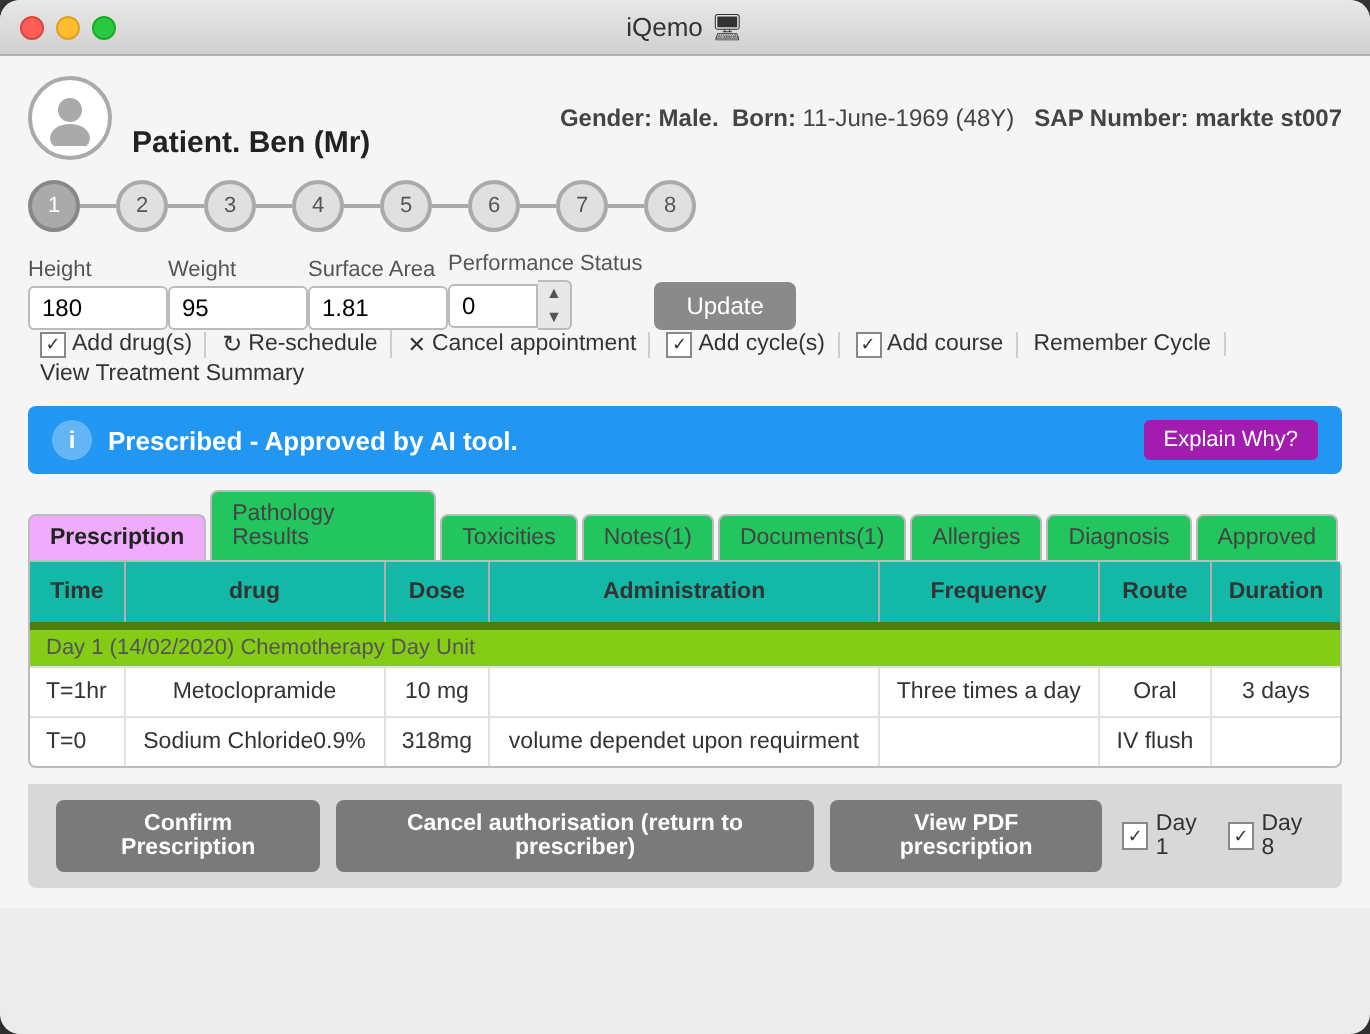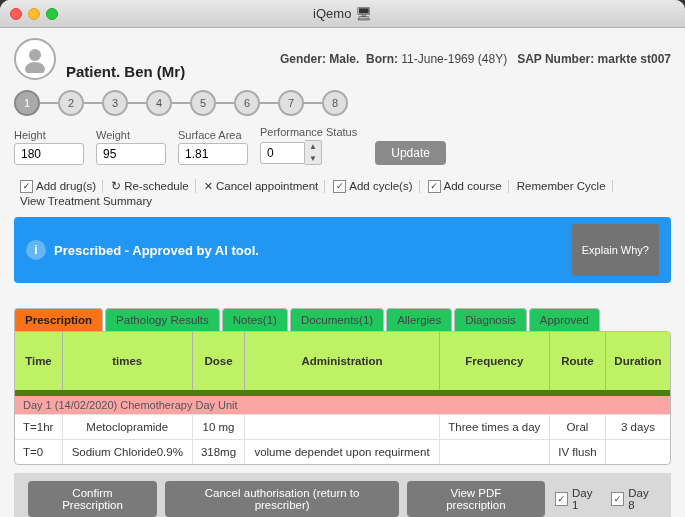--- a/index.html
+++ b/index.html
@@ -129,23 +129,22 @@
       height: 2px;
       background: #aaa;
     }
     .frequency {
       font-size: 13px;
       color: #444;
     }
     .frequency span { font-weight: 700; }
     .fields-row {
       display: flex;
-      gap: 12px;
       align-items: flex-end;
-      margin-bottom: 14px;
+      margin-bottom: 0;
     }
     .field-group {
       display: flex;
       flex-direction: column;
       gap: 2px;
     }
     .field-label {
       font-size: 11px;
       color: #555;
     }
@@ -246,25 +245,25 @@
       height: 20px;
       border-radius: 50%;
       background: rgba(255,255,255,0.3);
       display: flex;
       align-items: center;
       justify-content: center;
       font-size: 12px;
       font-weight: 700;
     }
     .explain-btn {
-      background: #737373;
+      background: #a21caf;
       color: #fff;
       border: none;
       border-radius: 3px;
-      padding: 20px 10px;
+      padding: 4px 10px;
       font-size: 11px;
       cursor: pointer;
     }
     .tabs-row {
       display: flex;
       align-items: flex-end;
       gap: 0;
       margin-bottom: 0;
       border-bottom: none;
     }
@@ -274,51 +273,50 @@
       background: #22c55e;
       border: 1px solid #bbb;
       border-bottom: none;
       cursor: pointer;
       color: #444;
       border-radius: 4px 4px 0 0;
       margin-right: 2px;
       position: relative;
     }
     .tab.active {
-      background: #f97316;
+      background: #f0abfc;
       color: #222;
       font-weight: 600;
       z-index: 2;
-      margin-top: 17px;
     }
     .table-container {
       border: 1px solid #bbb;
       background: #fff;
       border-radius: 0 4px 4px 4px;
     }
     table {
       width: 100%;
       border-collapse: collapse;
       font-size: 11.5px;
     }
     thead tr th {
-      background: #bef264;
-      padding: 23px 8px;
+      background: #14b8a6;
+      padding: 9px 8px;
       text-align: center;
       font-weight: 600;
       color: #333;
       border-right: 1px solid #b0b0b0;
     }
     thead tr th:last-child { border-right: none; }
     .day-row td {
-      background: #fca5a5;
+      background: #84cc16;
       padding: 3px 8px;
       font-size: 11px;
       color: #555;
-      border-top: 6px solid #4d7c0f;
+      border-top: 4px solid #4d7c0f;
     }
     tbody tr td {
       padding: 6px 8px;
       text-align: center;
       border-top: 1px solid #e0e0e0;
       border-right: 1px solid #e0e0e0;
       color: #333;
     }
     tbody tr td:last-child { border-right: none; }
     tbody tr td:first-child { text-align: left; }
@@ -333,20 +331,21 @@
       gap: 8px;
     }
     .footer-btn {
       background: #7a7a7a;
       color: #fff;
       border: none;
       border-radius: 4px;
       padding: 6px 14px;
       font-size: 11.5px;
       cursor: pointer;
+      font-weight: bold;
     }
     .footer-right {
       display: flex;
       align-items: center;
       gap: 10px;
     }
     .day-check {
       display: flex;
       align-items: center;
       gap: 4px;
@@ -479,33 +478,34 @@
       <div class="ai-banner-left">
         <div class="ai-info-icon">i</div>
         <span>Prescribed - Approved by AI tool.</span>
       </div>
       <button class="explain-btn">Explain Why?</button>
     </div>
 
     <div class="tabs-row">
       <div class="tab active">Prescription</div>
       <div class="tab">Pathology Results</div>
+      <div class="tab">Toxicities</div>
       <div class="tab">Notes(1)</div>
       <div class="tab">Documents(1)</div>
       <div class="tab">Allergies</div>
       <div class="tab">Diagnosis</div>
       <div class="tab">Approved</div>
     </div>
 
     <div class="table-container">
       <table>
         <thead>
           <tr>
             <th>Time</th>
-            <th>times</th>
+            <th>drug</th>
             <th>Dose</th>
             <th>Administration</th>
             <th>Frequency</th>
             <th>Route</th>
             <th>Duration</th>
           </tr>
         </thead>
         <tbody>
           <tr class="day-row">
             <td colspan="7">Day 1 (14/02/2020) Chemotherapy Day Unit</td>

